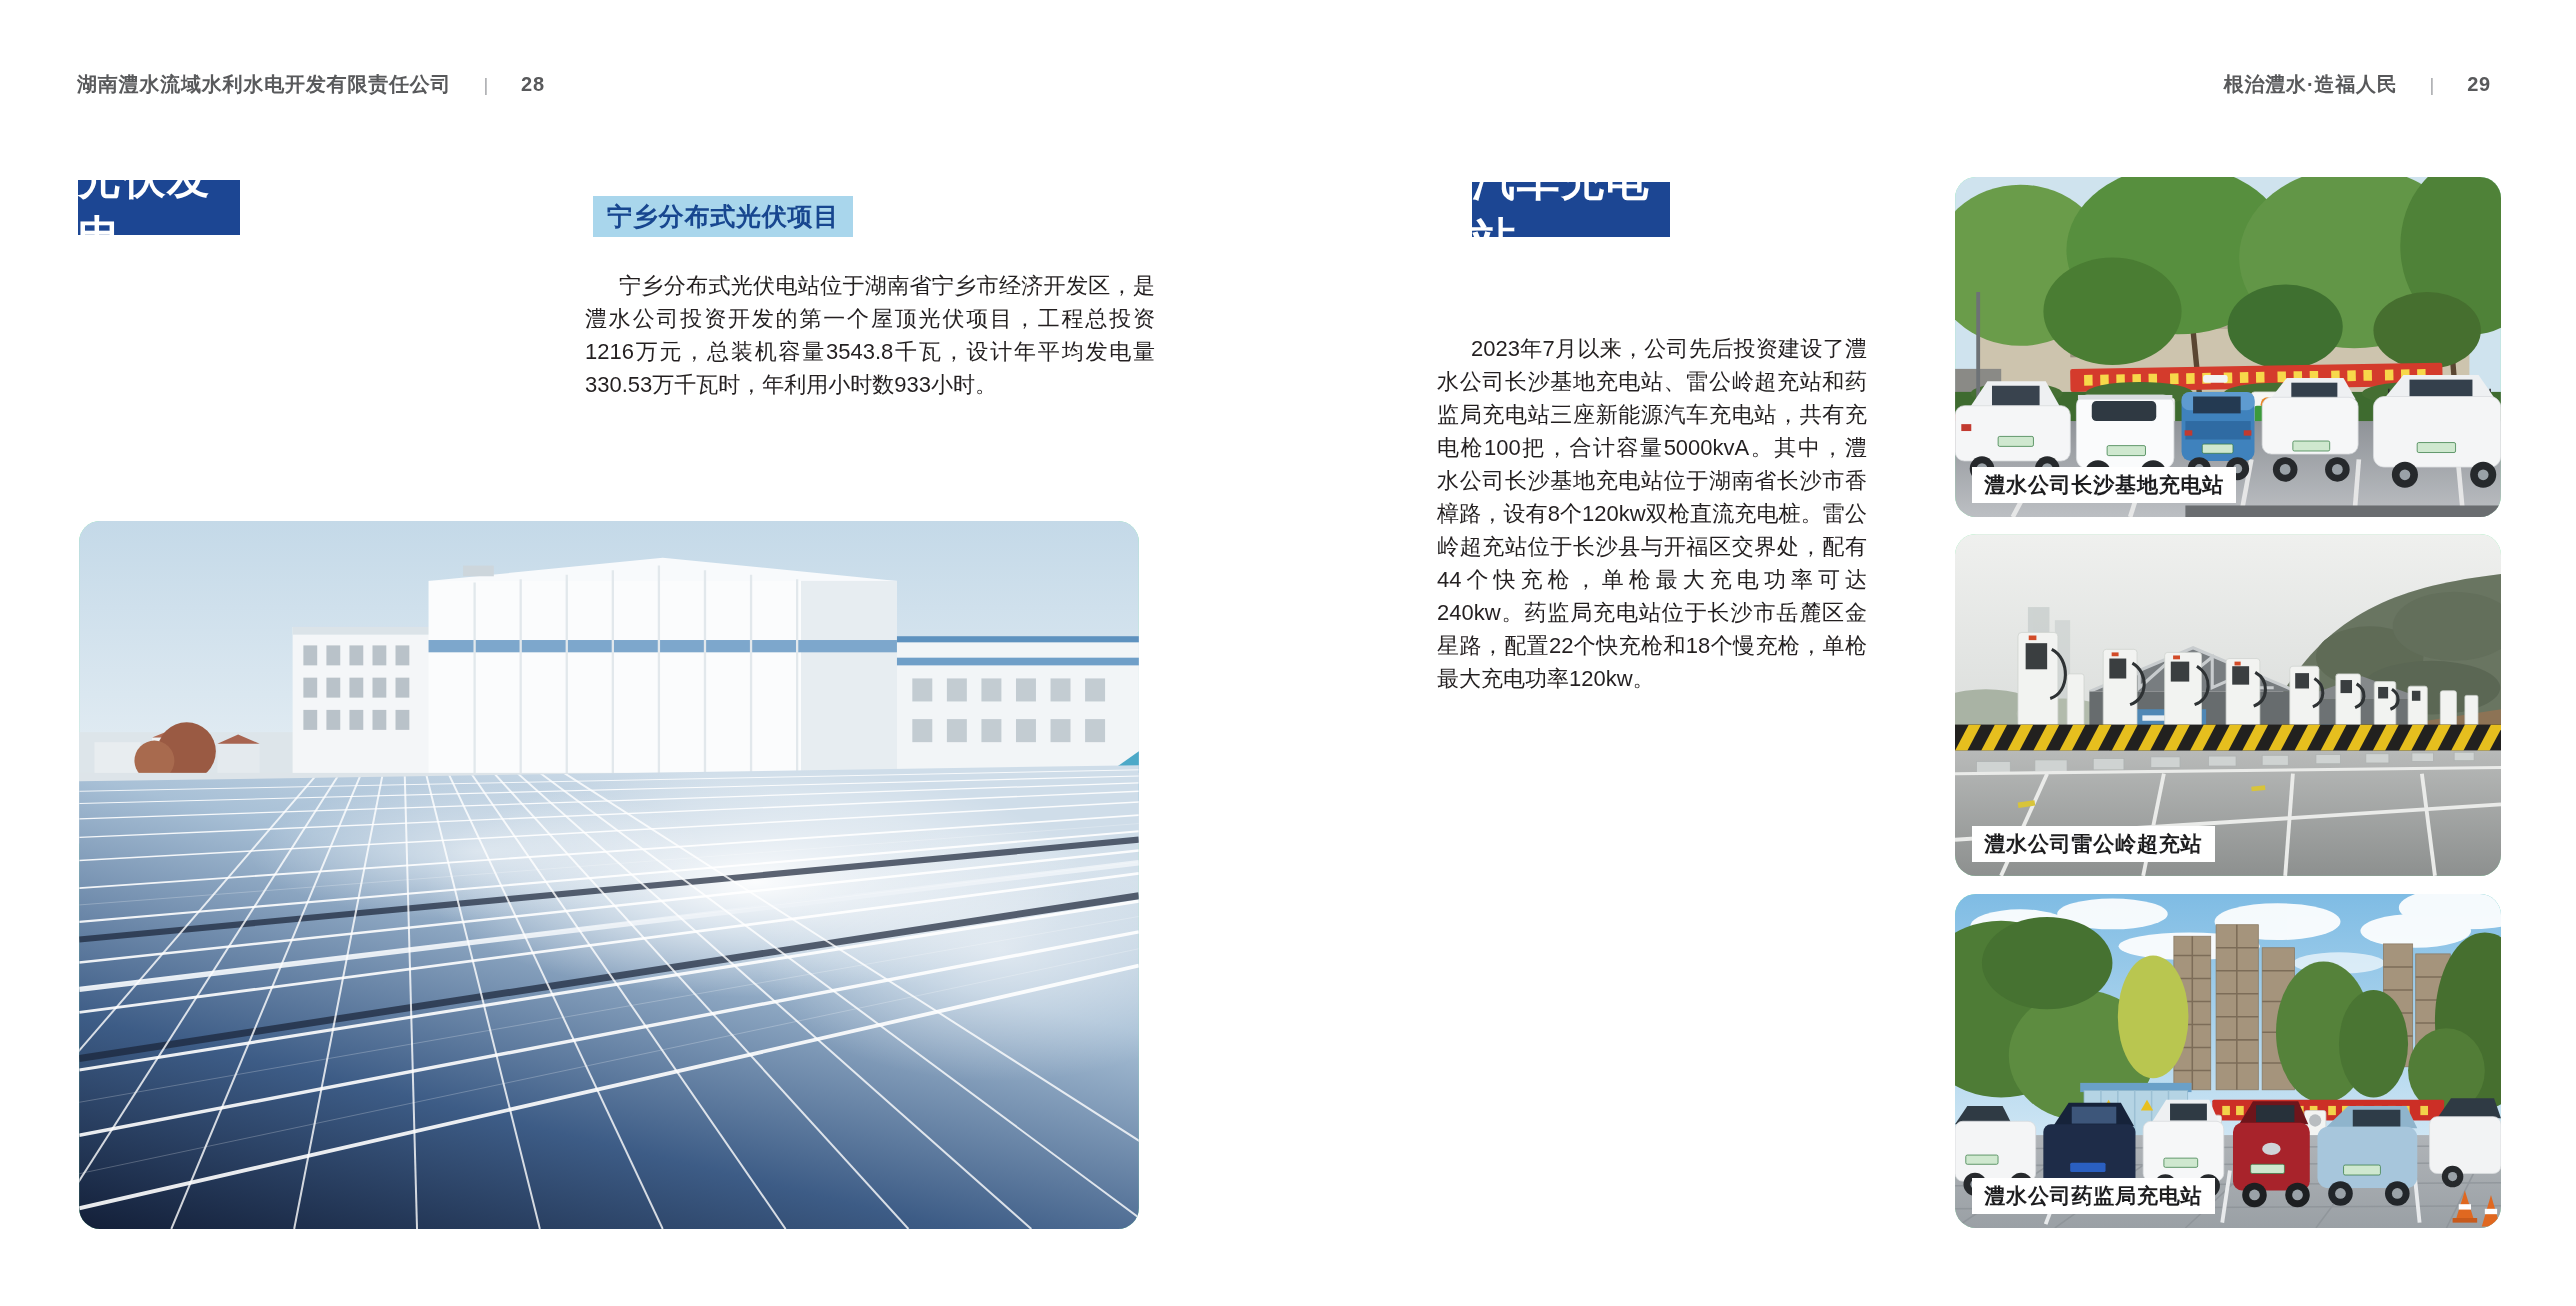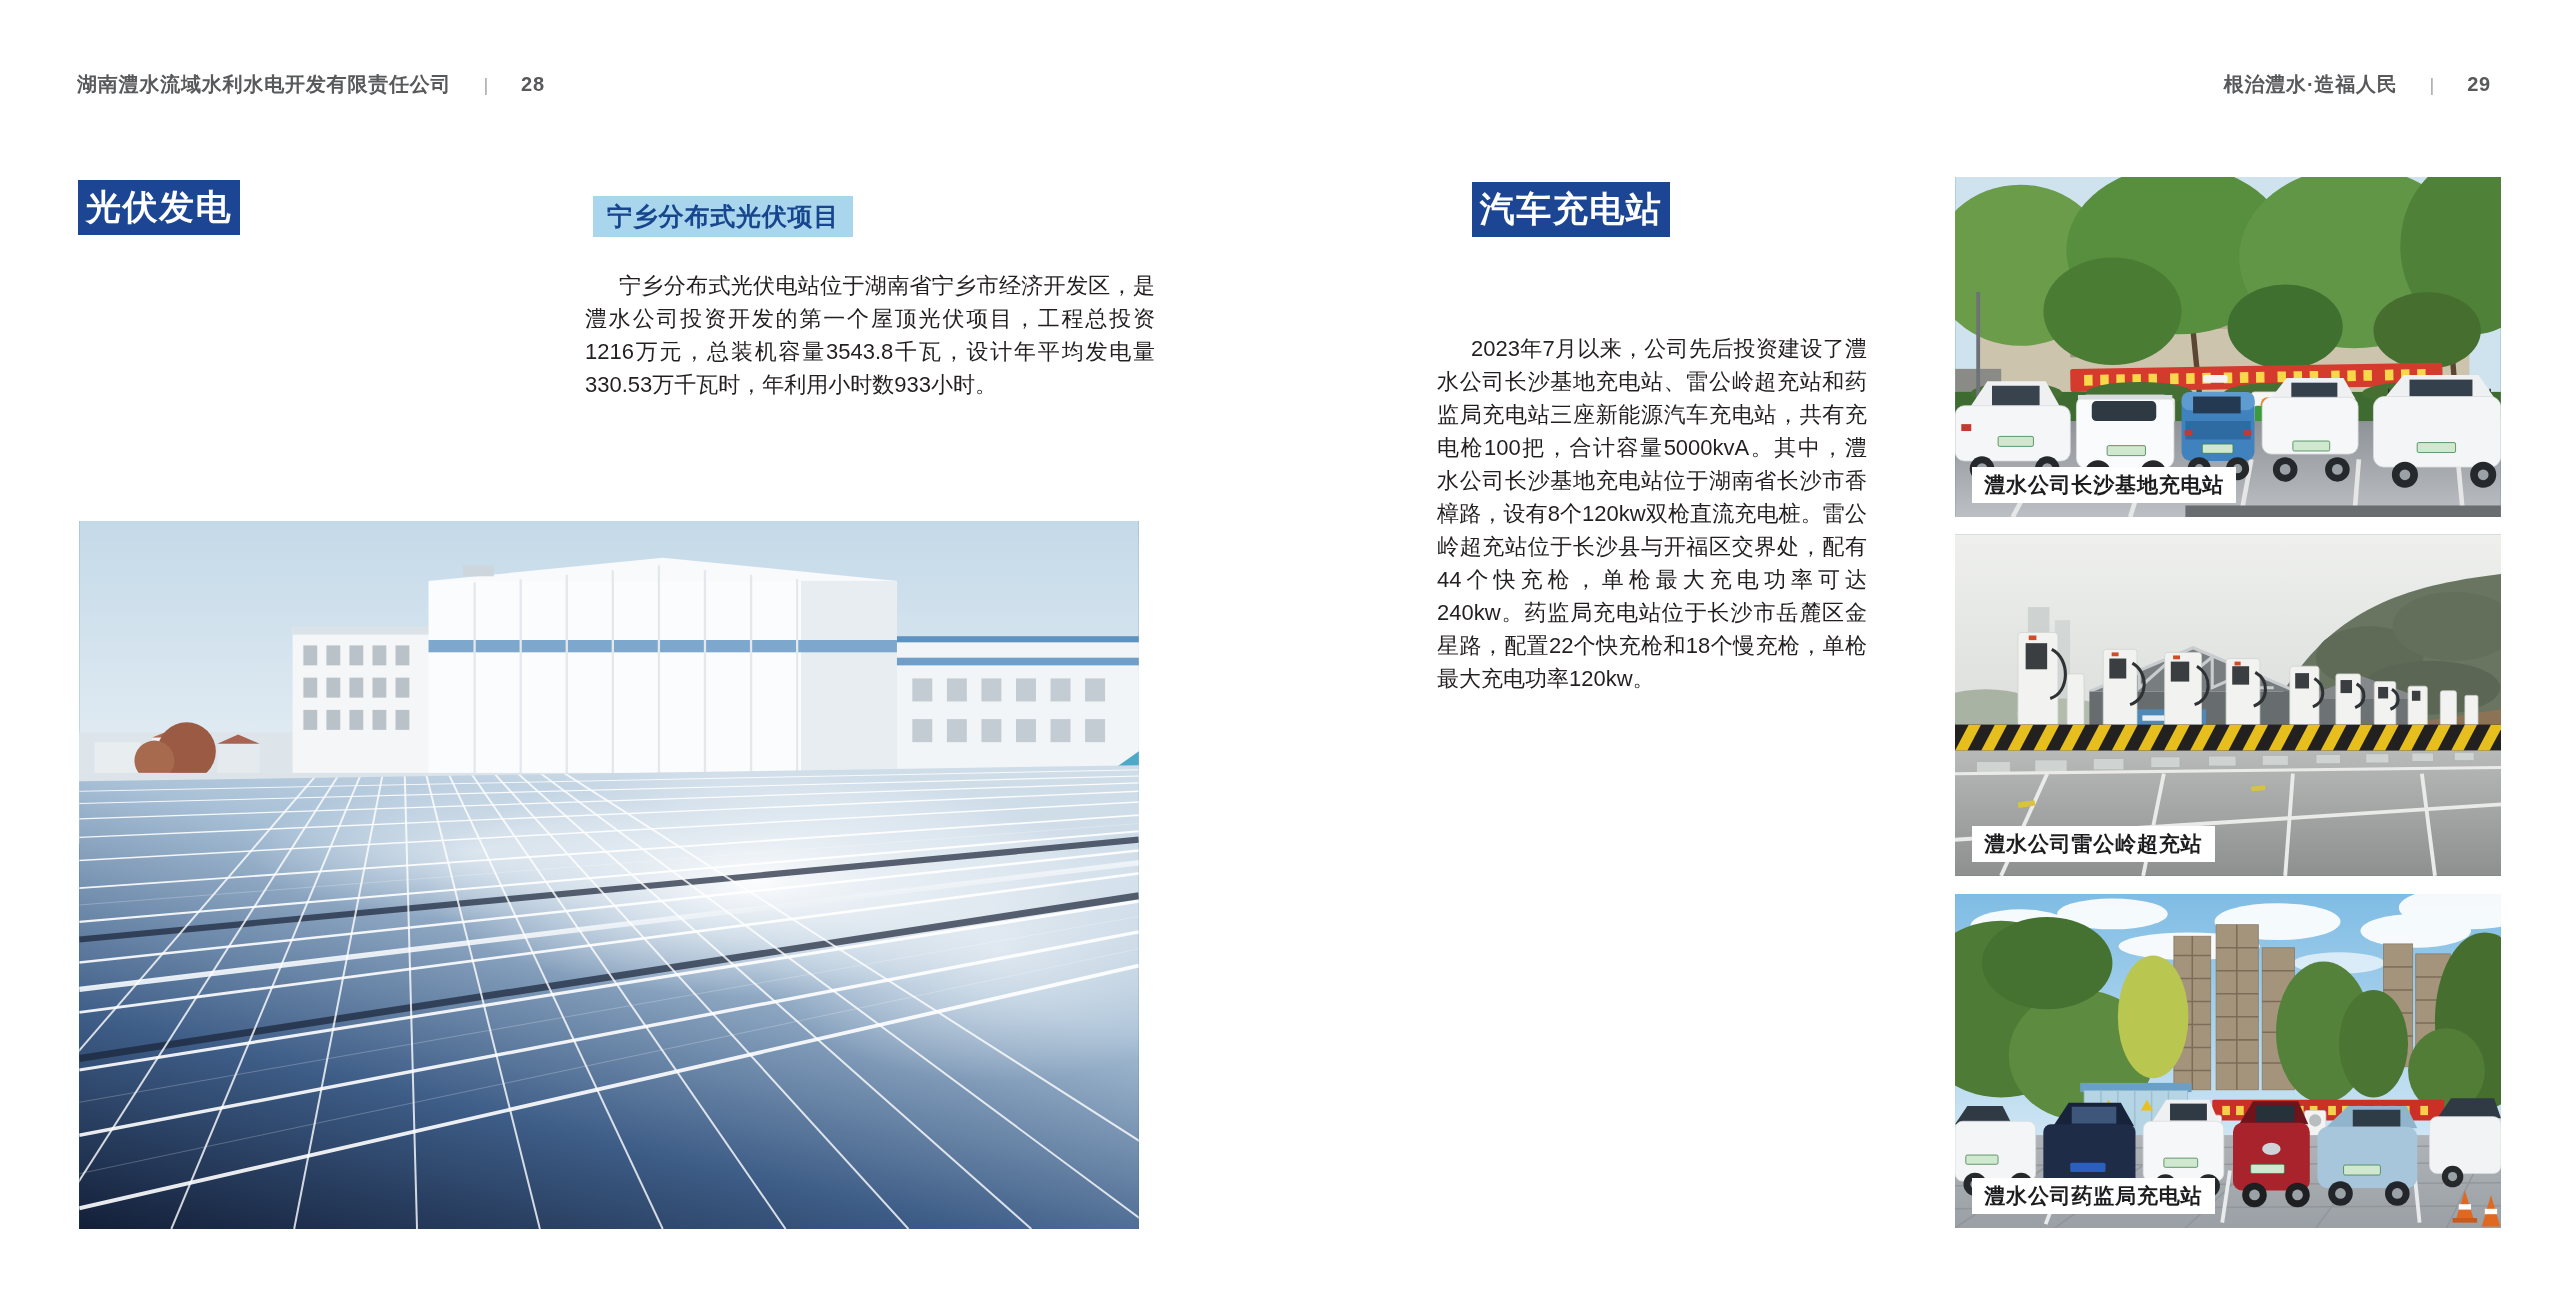--- a/index.html
+++ b/index.html
@@ -6,31 +6,31 @@
   body{width:2576px;height:1306px;position:relative;overflow:hidden;
        font-family:"Liberation Sans","DejaVu Sans",sans-serif;color:#231f20;}
   .abs{position:absolute;}
 
   
   .running-head{top:71px;font-size:20px;font-weight:bold;color:#58595b;
                 letter-spacing:0.8px;display:flex;align-items:center;gap:32px;}
   .running-head .sep{color:#a7a9ac;font-weight:normal;font-size:18.4px;}
 
   
-  .title-box{background:#1c4693;color:#ffffff;font-weight:bold;font-size:35px;
+  .title-box{background:#1c4693;color:#ffffff;font-weight:bold;font-size:43px;
              display:flex;align-items:center;justify-content:center;letter-spacing:1.5px;}
   .subtitle-box{background:#a9d6ec;color:#17468f;font-weight:bold;font-size:25px;
                 display:flex;align-items:center;padding:0 14px;letter-spacing:0.8px;}
 
   
   .body-par{font-size:22px;line-height:33px;text-align:justify;color:#231f20;
             text-indent:34px;}
 
   
-  .photo{overflow:hidden;background:#0f766e;}
+  .photo{overflow:hidden;background:#86efac;border-radius:21px;}
   .photo svg{display:block;}
   .photo-caption{position:absolute;left:17px;bottom:14px;background:#ffffff;
                  color:#1d1d1f;font-weight:bold;font-size:21px;padding:3.8px 12.3px;
                  letter-spacing:0.8px;white-space:nowrap;}
 </style>
 </head>
 <body>
 
 <div class="abs running-head" style="left:77px;">
   <span>湖南澧水流域水利水电开发有限责任公司</span>

